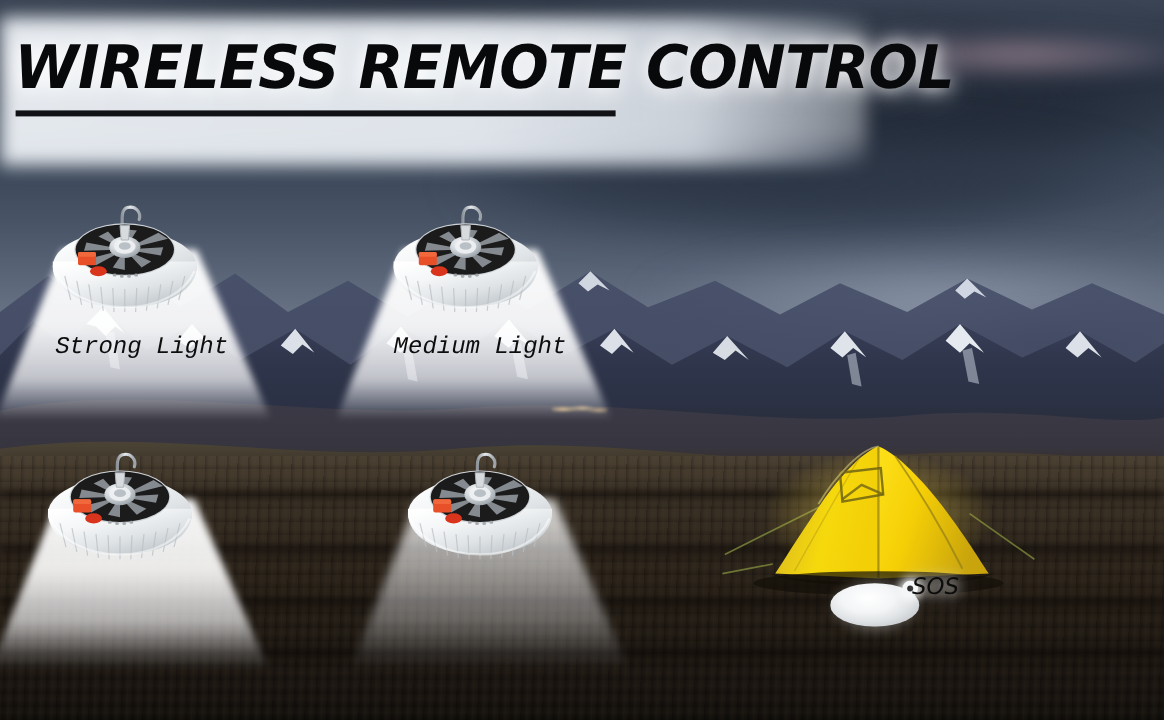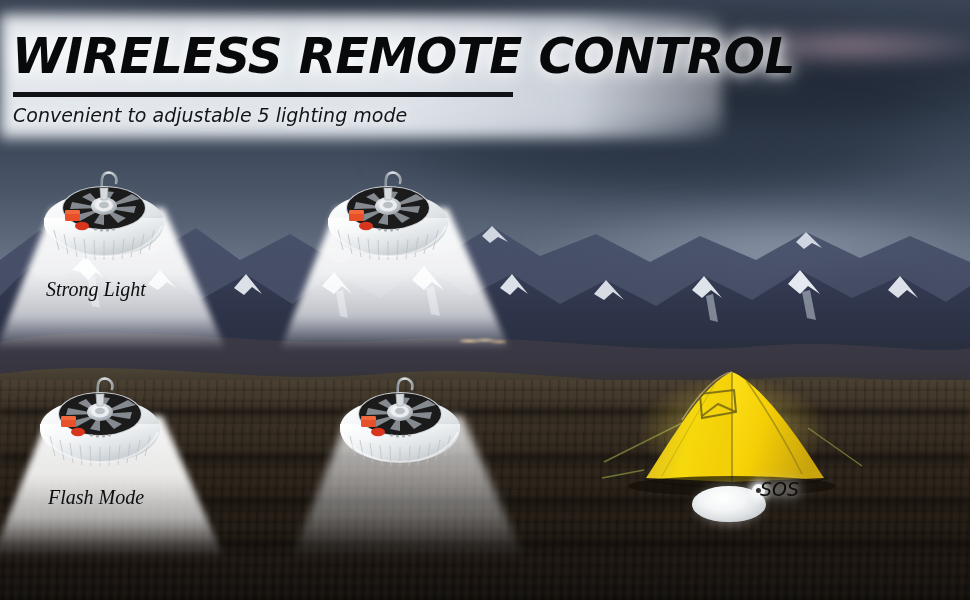--- a/index.html
+++ b/index.html
@@ -172,21 +172,21 @@
   }
   .ground-lamp .body {
     position:absolute; left:0; top:0; width:74px; height:36px;
     border-radius:50% 50% 48% 48%;
     background:radial-gradient(ellipse 62% 70% at 42% 34%, #ffffff 0%, #f3f5f6 48%, #dfe2e4 80%, #cdd1d4 100%);
   }
 
   
   .mode-label {
     position:absolute;
-    font-family:Liberation Serif, serif;
+    font-family:Liberation Mono, monospace;
     font-size:20px; font-style:italic; font-weight:normal;
     color:#0d0d0d; white-space:nowrap;
   }
 </style>
 </head>
 <body>
 
 <div class="stage">
 
   <div class="scene">
@@ -511,20 +511,21 @@
         <rect x="25" y="42" width="15" height="4" rx="1.5" fill="#f26a3e" opacity="0.9"></rect>
         <ellipse cx="42" cy="58" rx="7" ry="4.2" fill="#d9341c"></ellipse>
         <g fill="#9ba1a6" opacity="0.85">
           <rect x="54" y="60" width="3" height="2.4" rx="1"></rect>
           <rect x="60" y="61" width="3" height="2.4" rx="1"></rect>
           <rect x="66" y="61" width="3" height="2.4" rx="1"></rect>
           <rect x="72" y="60" width="3" height="2.4" rx="1"></rect>
         </g>
       </svg>
     </div>
+    <div class="mode-label" style="left:56px; top:110px;">Medium Light</div>
   </div>
 
   <div class="unit" style="left:-22px; top:374px; width:300px; height:190px;">
     <div class="beam">
       <svg width="300" height="190" viewBox="0 0 300 190">
         <defs>
           <linearGradient id="b3" x1="0" y1="0" x2="0" y2="1">
             <stop offset="0%" stop-color="rgba(255,255,255,.96)"></stop>
             <stop offset="42%" stop-color="rgba(255,255,255,.90)"></stop>
             <stop offset="72%" stop-color="rgba(248,248,250,.66)"></stop>
@@ -598,21 +599,20 @@
         <rect x="25" y="42" width="15" height="4" rx="1.5" fill="#f26a3e" opacity="0.9"></rect>
         <ellipse cx="42" cy="58" rx="7" ry="4.2" fill="#d9341c"></ellipse>
         <g fill="#9ba1a6" opacity="0.85">
           <rect x="54" y="60" width="3" height="2.4" rx="1"></rect>
           <rect x="60" y="61" width="3" height="2.4" rx="1"></rect>
           <rect x="66" y="61" width="3" height="2.4" rx="1"></rect>
           <rect x="72" y="60" width="3" height="2.4" rx="1"></rect>
         </g>
       </svg>
     </div>
-    <div class="mode-label" style="left:70px; top:112px;">Flash Mode</div>
   </div>
 
   <div class="unit" style="left:278px; top:374px; width:300px; height:190px;">
     <div class="beam">
       <svg width="300" height="190" viewBox="0 0 300 190">
         <defs>
           <linearGradient id="b4" x1="0" y1="0" x2="0" y2="1">
             <stop offset="0%" stop-color="rgba(255,255,255,.82)"></stop>
             <stop offset="40%" stop-color="rgba(248,249,251,.55)"></stop>
             <stop offset="70%" stop-color="rgba(236,239,244,.35)"></stop>
@@ -691,15 +691,14 @@
           <rect x="66" y="61" width="3" height="2.4" rx="1"></rect>
           <rect x="72" y="60" width="3" height="2.4" rx="1"></rect>
         </g>
       </svg>
     </div>
   </div>
 
   <div class="header-glow"></div>
   <div class="title">WIRELESS REMOTE CONTROL</div>
   <div class="rule"></div>
-  <div class="subtitle">Convenient to adjustable 5 lighting mode</div>
 
 </div>
 
 </body></html>

